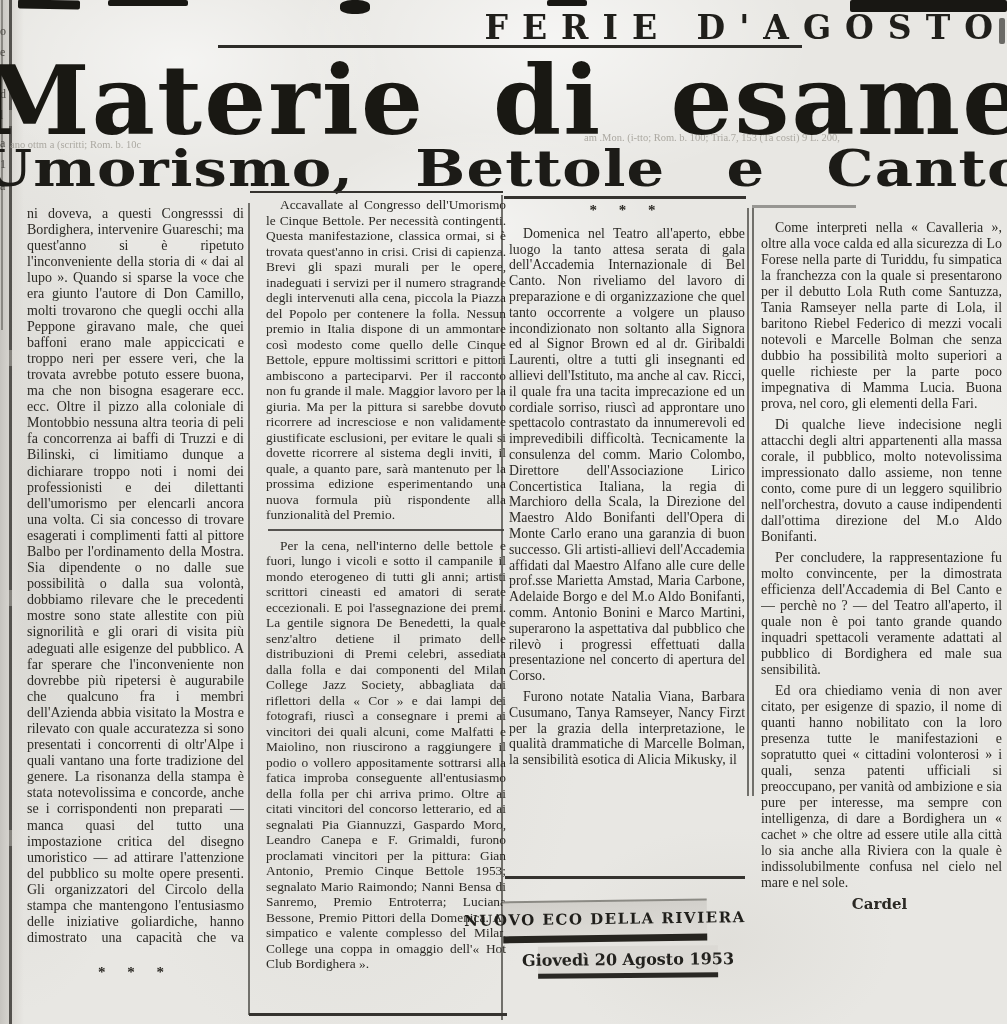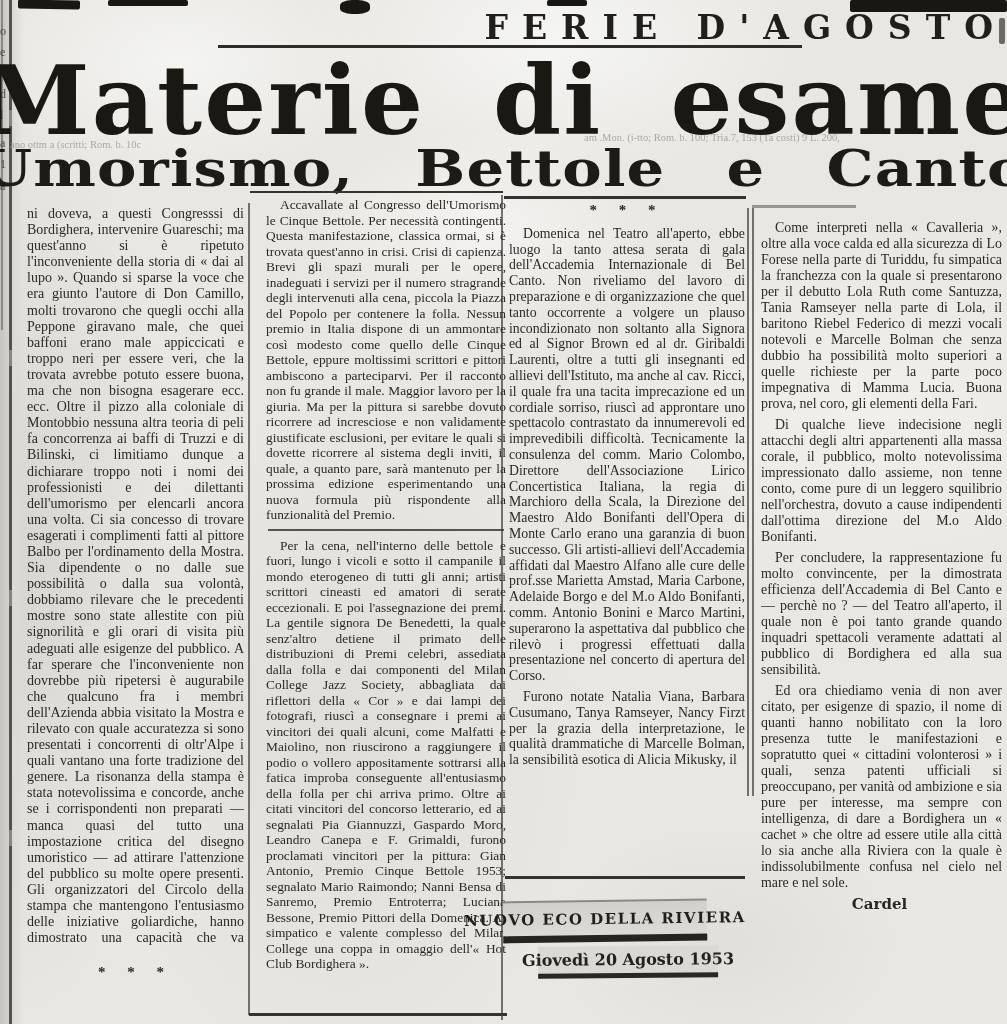--- a/index.html
+++ b/index.html
@@ -117,21 +117,21 @@
 
   <div class="col" id="col3">
     <div class="stars">* * *</div>
     <p class="ind">Domenica nel Teatro all'aperto, ebbe luogo la tanto attesa serata di gala dell'Accademia Internazionale di Bel Canto. Non riveliamo del lavoro di preparazione e di organizzazione che quel tanto occorrente a volgere un plauso incondizionato non soltanto alla Signora ed al Signor Brown ed al dr. Giribaldi Laurenti, oltre a tutti gli insegnanti ed allievi dell'Istituto, ma anche al cav. Ricci, il quale fra una tacita imprecazione ed un cordiale sorriso, riuscì ad approntare uno spettacolo contrastato da innumerevoli ed imprevedibili difficoltà. Tecnicamente la consulenza del comm. Mario Colombo, Direttore dell'Associazione Lirico Concertistica Italiana, la regia di Marchioro della Scala, la Direzione del Maestro Aldo Bonifanti dell'Opera di Monte Carlo erano una garanzia di buon successo. Gli artisti-allievi dell'Accademia affidati dal Maestro Alfano alle cure delle prof.sse Marietta Amstad, Maria Carbone, Adelaide Borgo e del M.o Aldo Bonifanti, comm. Antonio Bonini e Marco Martini, superarono la aspettativa dal pubblico che rilevò i progressi effettuati dalla presentazione nel concerto di apertura del Corso.</p>
     <p class="ind">Furono notate Natalia Viana, Barbara Cusumano, Tanya Ramseyer, Nancy Firzt per la grazia della interpretazione, le qualità drammatiche di Marcelle Bolman, la sensibilità esotica di Alicia Mikusky, il</p>
   </div>
 
   <div class="col" id="col4">
     <p class="ind">Come interpreti nella « Cavalleria », oltre alla voce calda ed alla sicurezza di Lo Forese nella parte di Turiddu, fu simpatica la franchezza con la quale si presentarono per il debutto Lola Ruth come Santuzza, Tania Ramseyer nella parte di Lola, il baritono Riebel Federico di mezzi vocali notevoli e Marcelle Bolman che senza dubbio ha possibilità molto superiori a quelle richieste per la parte poco impegnativa di Mamma Lucia. Buona prova, nel coro, gli elementi della Fari.</p>
     <p class="ind">Di qualche lieve indecisione negli attacchi degli altri appartenenti alla massa corale, il pubblico, molto notevolissima impressionato dallo assieme, non tenne conto, come pure di un leggero squilibrio nell'orchestra, dovuto a cause indipendenti dall'ottima direzione del M.o Aldo Bonifanti.</p>
-    <p class="ind">Per concludere, la rappresentazione fu molto convincente, per la dimostrata efficienza dell'Accademia di Bel Canto e — perchè no ? — del Teatro all'aperto, il quale non è poi tanto grande quando inquadri spettacoli veramente adattati al pubblico di Bordighera ed alla sua sensibilità.</p>
+    <p class="ind">Per concludere, la rappresentazione fu molto convincente, per la dimostrata efficienza dell'Accademia di Bel Canto e — perchè no ? — del Teatro all'aperto, il quale non è poi tanto grande quando inquadri spettacoli veramente adattati al pubblico di Bordighera ed male sua sensibilità.</p>
     <p class="ind">Ed ora chiediamo venia di non aver citato, per esigenze di spazio, il nome di quanti hanno nobilitato con la loro presenza tutte le manifestazioni e sopratutto quei « cittadini volonterosi » i quali, senza patenti ufficiali si preoccupano, per vanità od ambizione e sia pure per interesse, ma sempre con intelligenza, di dare a Bordighera un « cachet » che oltre ad essere utile alla città lo sia anche alla Riviera con la quale è indissolubilmente confusa nel cielo nel mare e nel sole.</p>
     <div class="signature">Cardel</div>
   </div>
 
   <div class="masthead-box">
     <span>NUOVO ECO DELLA RIVIERA</span>
   </div>
   <div class="date-box">
     <span>Giovedì 20 Agosto 1953</span>
   </div>

